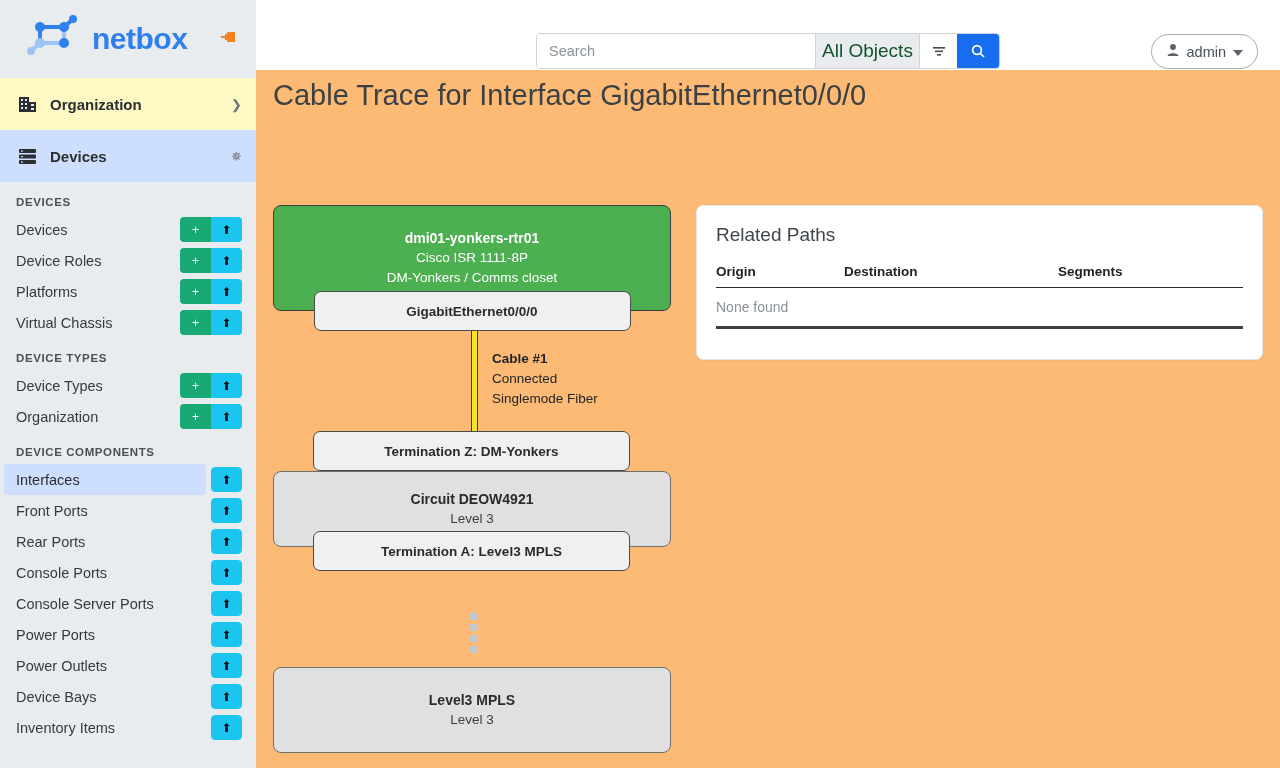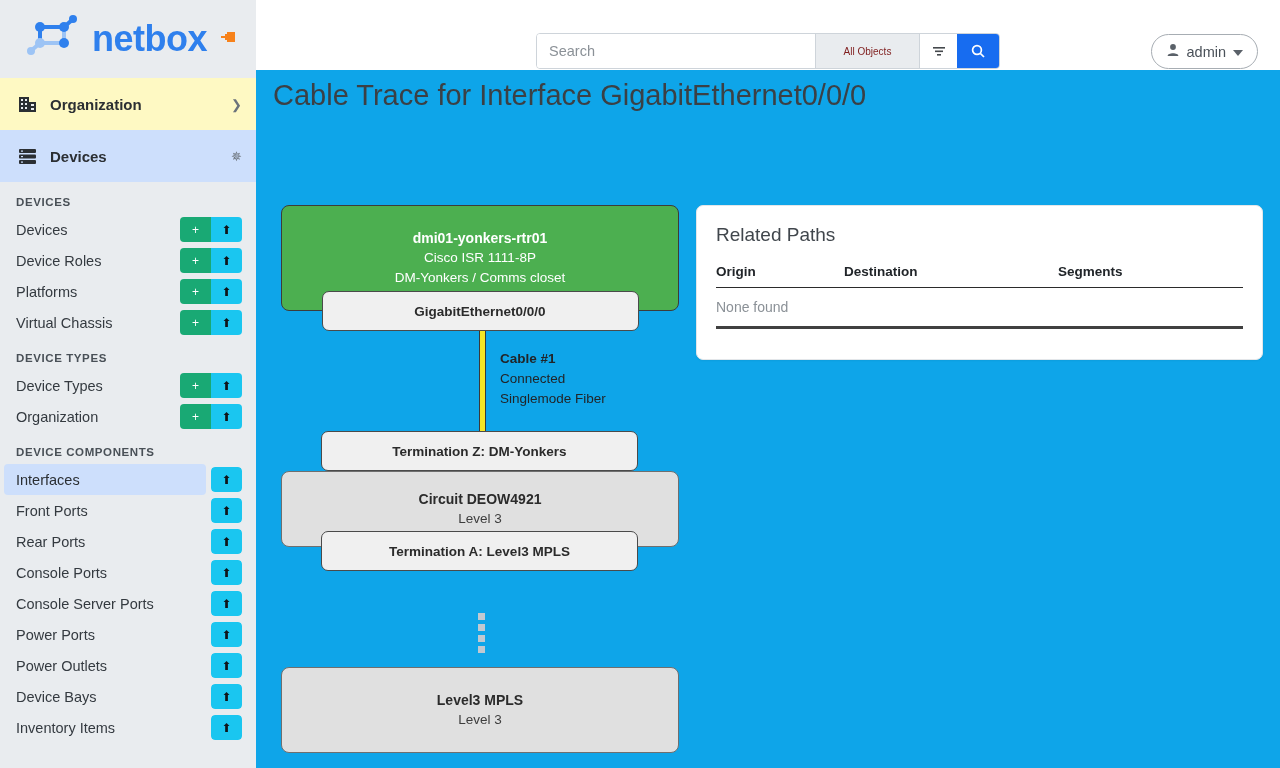--- a/index.html
+++ b/index.html
@@ -19,21 +19,21 @@
     background: #e9ecef;
     overflow: hidden;
   }
   .brand {
     height: 78px;
     display: flex; align-items: center;
     padding: 0 18px 0 26px;
   }
   .brand-logo { display: flex; align-items: center; flex: 1; }
   .brand-word {
-    font-size: 36px; font-weight: bold; color: #2f80ed;
+    font-size: 30px; font-weight: bold; color: #2f80ed;
     letter-spacing: -0.5px; margin-left: 8px;
   }
   .pin-icon { color: #f7821b; font-size: 16px; }
 
   .nav-group {
     display: flex; align-items: center;
     height: 52px; padding: 0 14px 0 14px;
     cursor: pointer;
   }
   .nav-group.alt { background: #fef9c3; }
@@ -94,21 +94,21 @@
   }
   .search-input {
     width: 278px; border: 0; outline: none;
     font-size: 14.5px; color: #212529; padding: 0 12px;
     font-family: "Liberation Sans", sans-serif; background: #fff;
   }
   .search-input::placeholder { color: #8b9197; }
   .search-scope {
     display: flex; align-items: center; justify-content: center;
     width: 104px; background: #e9ecef;
-    font-size: 10px; color: #7f1d1d;
+    font-size: 19px; color: #14532d;
     border-left: 1px solid #ced4da;
     cursor: pointer;
   }
   .search-filter {
     display: flex; align-items: center; justify-content: center;
     width: 38px; background: #fff;
     border-left: 1px solid #ced4da; cursor: pointer;
   }
   .search-go {
     display: flex; align-items: center; justify-content: center;
@@ -119,31 +119,31 @@
     display: flex; align-items: center; gap: 7px;
     height: 35px; padding: 0 14px;
     border: 1px solid #a7adb3; border-radius: 18px;
     font-size: 14.5px; color: #4a5159; cursor: pointer; background:#fff;
   }
 
   
   #main {
     position: absolute; left: 256px; top: 70px;
     width: 1024px; height: 698px;
-    background: #0ea5e9;
+    background: #fdba74;
   }
   .page-title {
     font-size: 29px; font-weight: normal; color: #3b4045;
     padding: 0 0 0 17px; margin: 0; line-height: 50px;
   }
 
   .content-row { position: relative; }
 
   
-  #trace { position: absolute; left: 25px; top: 85px; width: 398px; }
+  #trace { position: absolute; left: 17px; top: 85px; width: 398px; }
 
   .node-device {
     width: 398px; height: 106px;
     background: #4caf50; border: 1px solid #3c3c3c; border-radius: 8px;
     display: flex; flex-direction: column; align-items: center; justify-content: center;
     color: #fff; position: relative;
   }
   .node-device .nd-title { font-size: 14px; font-weight: bold; line-height: 20px; }
   .node-device .nd-sub   { font-size: 13.5px; line-height: 20px; }
 

